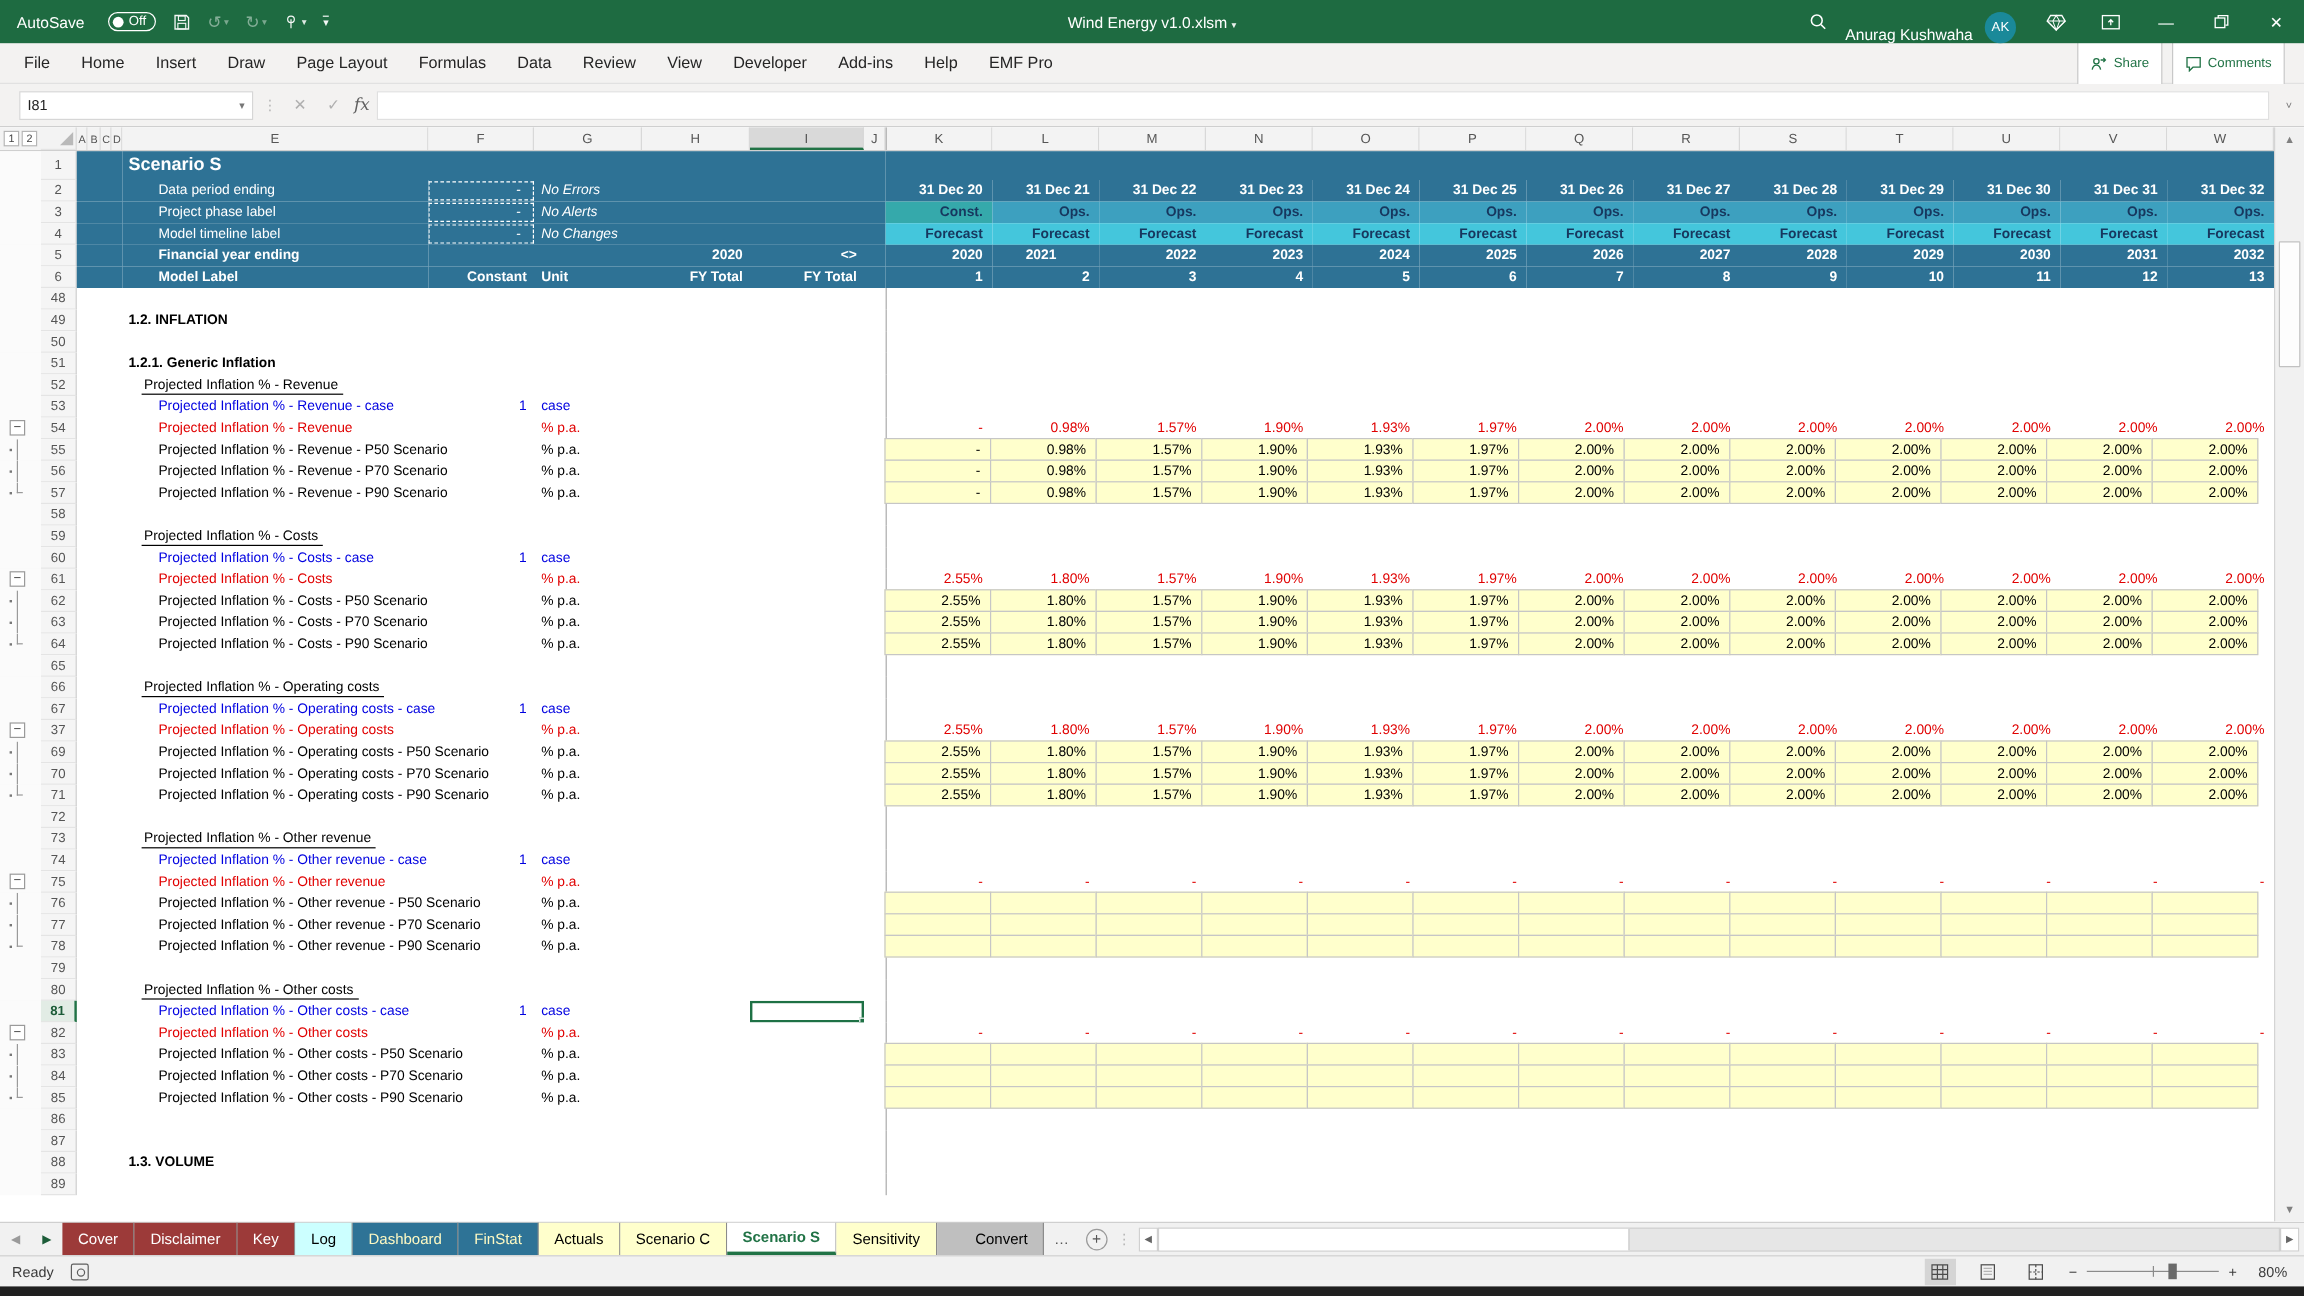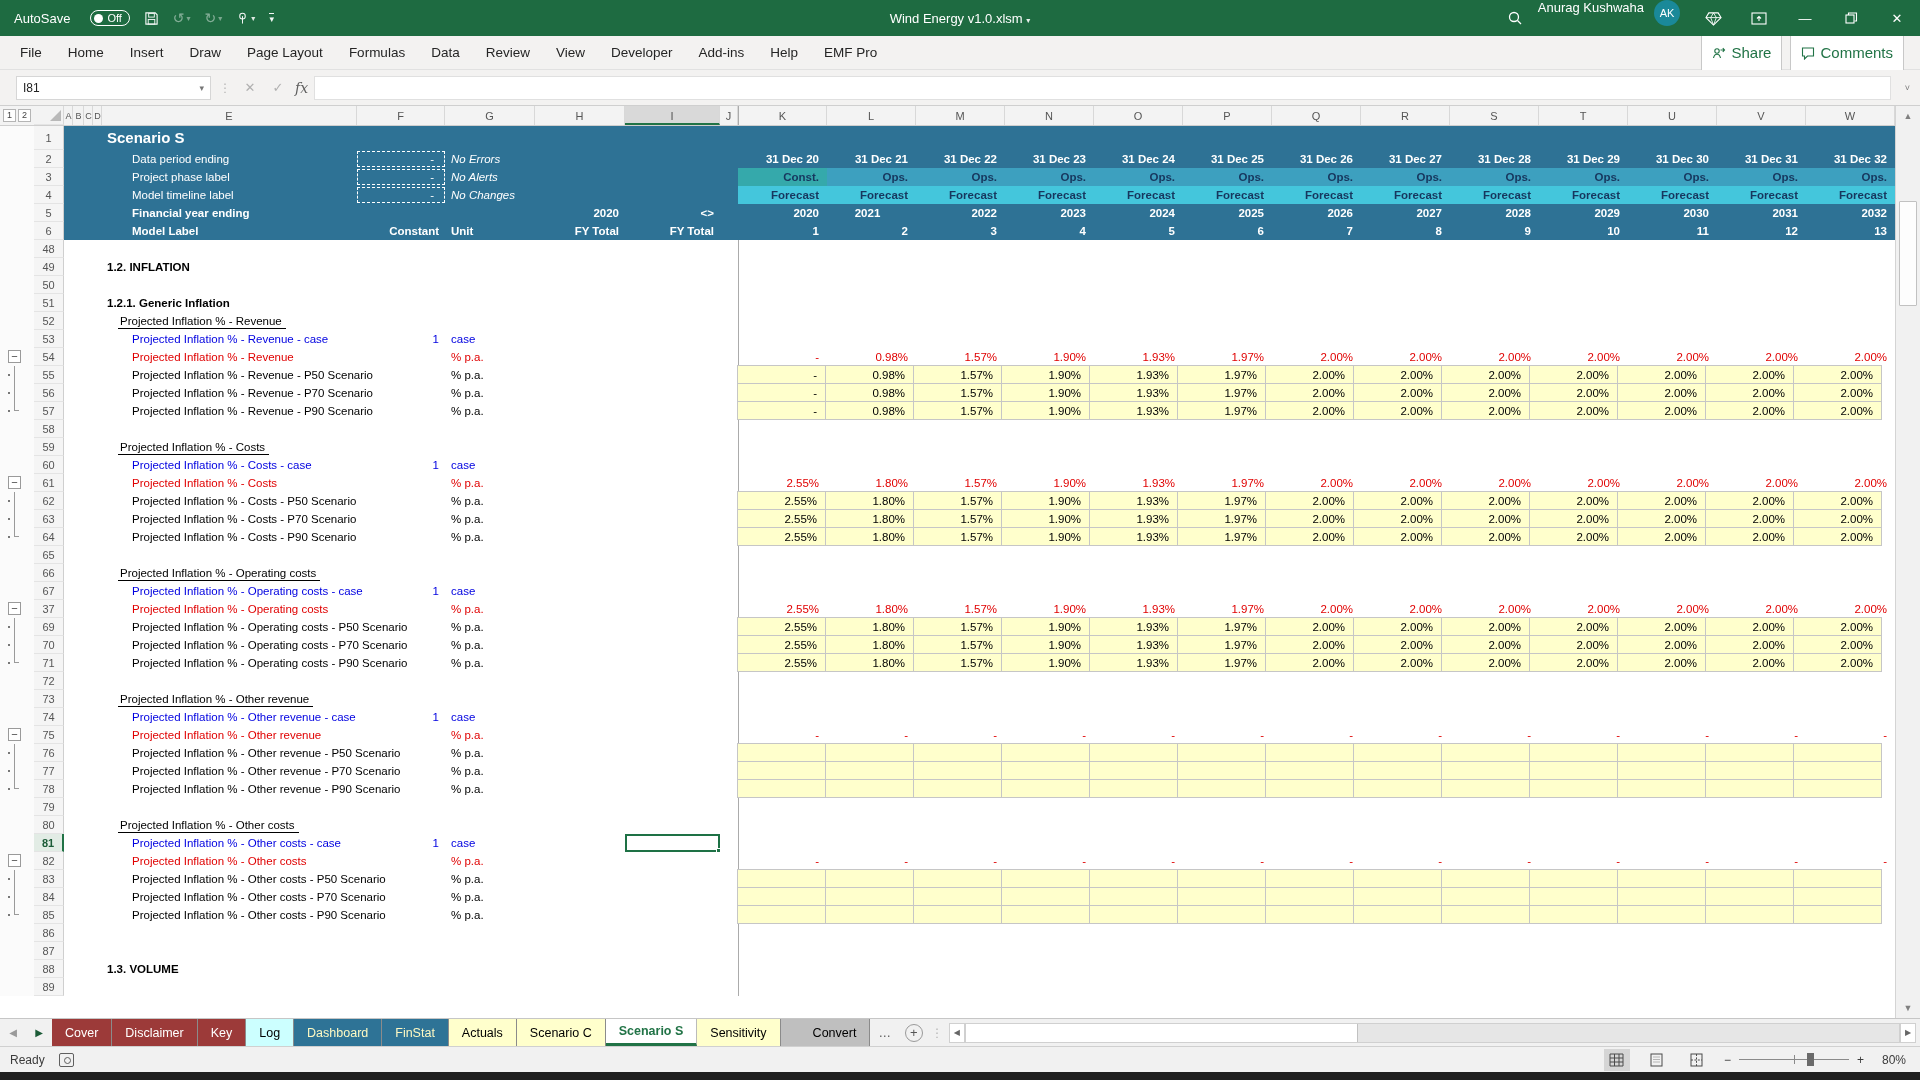--- a/index.html
+++ b/index.html
@@ -13,34 +13,34 @@
   .qat { display:flex; align-items:center; gap:14px; padding-left:14px; }
   .autosave { display:flex; align-items:center; gap:20px; }
   .pill { border:1px solid #fff; border-radius:9px; height:16px; display:flex; align-items:center;
     gap:4px; padding:0 7px 0 3px; font-size:11px; }
   .pill .dot { width:9px; height:9px; background:#fff; border-radius:50%; display:inline-block; }
   .tb-ic { color:#fff; opacity:.95; font-size:14px; display:flex; align-items:center; gap:2px; }
   .tb-ic.dim { opacity:.45; }
   .caret { font-size:8px; opacity:.9; }
   .title-center { position:absolute; left:0; right:0; text-align:center; pointer-events:none; }
   .title-center span { pointer-events:auto; }
-  .tb-right { margin-left:auto; display:flex; align-items:flex-start; height:100%; }
+  .tb-right { margin-left:auto; display:flex; align-items:flex-end; height:100%; }
   .tb-btn { width:46px; height:100%; display:flex; align-items:center; justify-content:center; }
   .avatar { width:26px; height:26px; border-radius:50%; background:var(--avatar_teal); color:#fff;
     font-size:11px; display:flex; align-items:center; justify-content:center; margin:0 10px; }
   .username { font-size:13px; }
 
   
   .menubar { height:34px; background:#f3f2f1; display:flex; align-items:center;
     border-bottom:1px solid #e1e1e1; font-size:13.5px; color:#252525; flex-shrink:0; }
   .mtab { padding:0 13px; height:100%; display:flex; align-items:center; }
   .mtab:first-child { padding-left:20px; }
   .mb-right { margin-left:auto; display:flex; gap:8px; padding-right:16px; }
   .chipbtn { display:flex; align-items:center; gap:5px; border:1px solid #c8c8c8; background:#fff;
-    color:var(--accent_green); height:39px; padding:0 10px; border-radius:2px; font-size:15px; }
+    color:var(--accent_green); height:39px; padding:0 10px; border-radius:2px; font-size:11px; }
 
   
   .fbar { height:36px; background:#f3f2f1; display:flex; align-items:center; padding:5px 2px 5px 16px;
     gap:6px; border-bottom:1px solid #cfcfcf; flex-shrink:0; }
   .namebox { width:195px; height:24px; background:#fff; border:1px solid #d6d6d6; font-size:12px;
     color:#222; display:flex; align-items:center; padding:0 6px; }
   .namebox .nb-caret { margin-left:auto; color:#777; font-size:9px; }
   .vdots { color:#b5b5b5; font-size:12px; letter-spacing:0; padding:0 2px; }
   .fbtn { color:#b0b0b0; font-size:13px; width:22px; text-align:center; }
   .fx { color:#5f5f5f; font-family:"DejaVu Serif", serif; font-style:italic; font-size:14px; }

